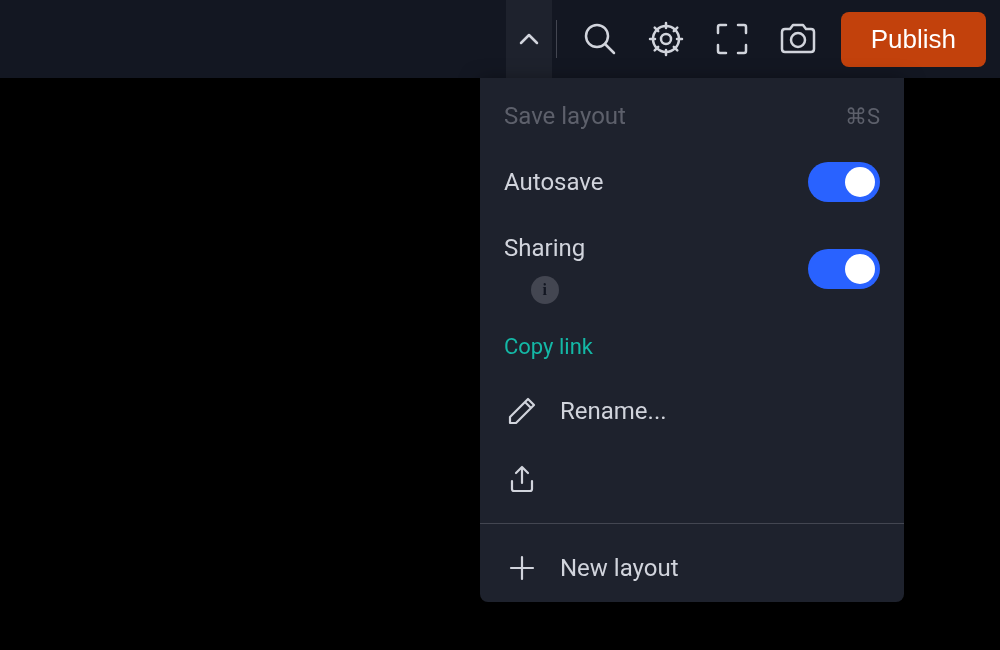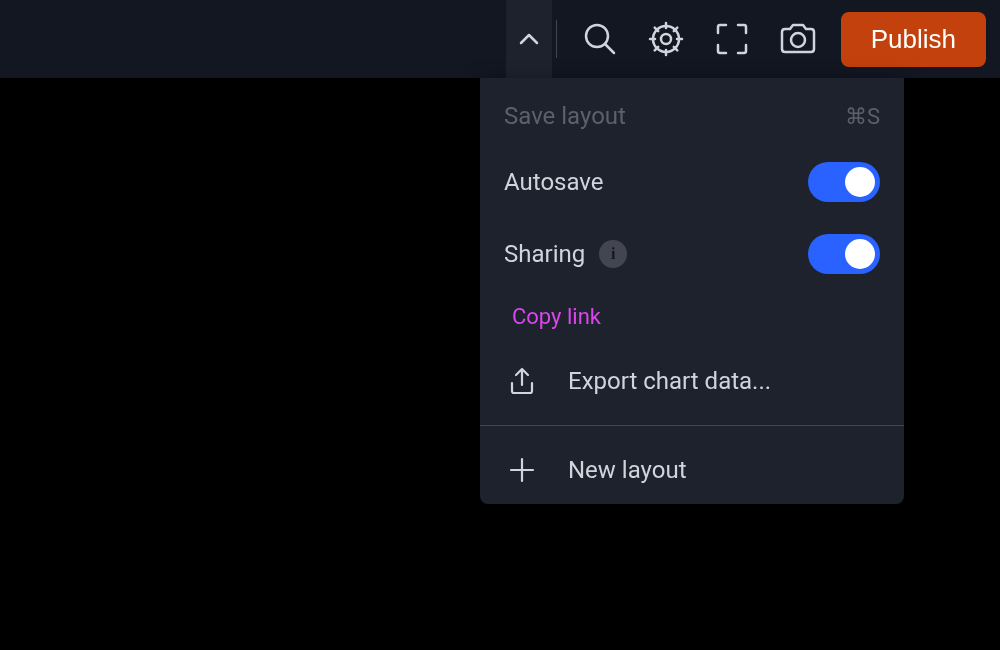--- a/index.html
+++ b/index.html
@@ -68,41 +68,41 @@
       box-shadow: 0 4px 20px rgba(0,0,0,0.5);
       padding-top: 8px;
     }
     .menu-row {
       display: flex;
       align-items: center;
       padding: 16px 24px;
       font-size: 24px;
       color: #d1d4dc;
       cursor: pointer;
-      gap: 28px;
+      gap: 20px;
     }
     .menu-row.disabled {
       color: #5d606b;
       cursor: default;
     }
     .menu-row.toggle-row {
       justify-content: space-between;
       text-align: center;
     }
     .toggle-label-group {
       display: flex;
       align-items: center;
       gap: 14px;
+      flex-direction: column;
     }
     .link-row {
       padding: 14px 24px 18px 24px;
       font-size: 22px;
-      color: #d946ef;
-      cursor: pointer;
-      margin-left: 8px;
+      color: #14b8a6;
+      cursor: pointer;
     }
     .toggle {
       width: 72px;
       height: 40px;
       background: #2962ff;
       border-radius: 20px;
       position: relative;
       cursor: pointer;
     }
     .toggle-knob {
@@ -209,30 +209,37 @@
     </div>
     <div class="toggle">
       <div class="toggle-knob"></div>
     </div>
   </div>
 
   <div class="link-row">
     <span>Copy link</span>
   </div>
 
+  <div class="menu-row">
+    <span class="icon-slot">
+      <svg width="32" height="32" viewBox="0 0 32 32">
+        <path d="M22 4 L28 10 L10 28 L4 28 L4 22 Z M19 7 L25 13" stroke="#d1d4dc" stroke-width="2.2" fill="none" stroke-linejoin="round"></path>
+      </svg>
+    </span>
+    <span>Rename...</span>
+  </div>
 
 
   <div class="menu-row">
     <span class="icon-slot">
       <svg width="32" height="32" viewBox="0 0 32 32">
         <path d="M16 20 L16 4 M10 10 L16 4 L22 10" stroke="#d1d4dc" stroke-width="2.2" fill="none" stroke-linecap="round" stroke-linejoin="round"></path>
         <path d="M6 18 L6 26 Q6 28 8 28 L24 28 Q26 28 26 26 L26 18" stroke="#d1d4dc" stroke-width="2.2" fill="none" stroke-linecap="round"></path>
       </svg>
     </span>
-    <span>Export chart data...</span>
   </div>
 
   <div class="menu-divider"></div>
 
   <div class="menu-row">
     <span class="icon-slot">
       <svg width="30" height="30" viewBox="0 0 30 30">
         <path d="M15 4 L15 26 M4 15 L26 15" stroke="#d1d4dc" stroke-width="2.2" stroke-linecap="round"></path>
       </svg>
     </span>

